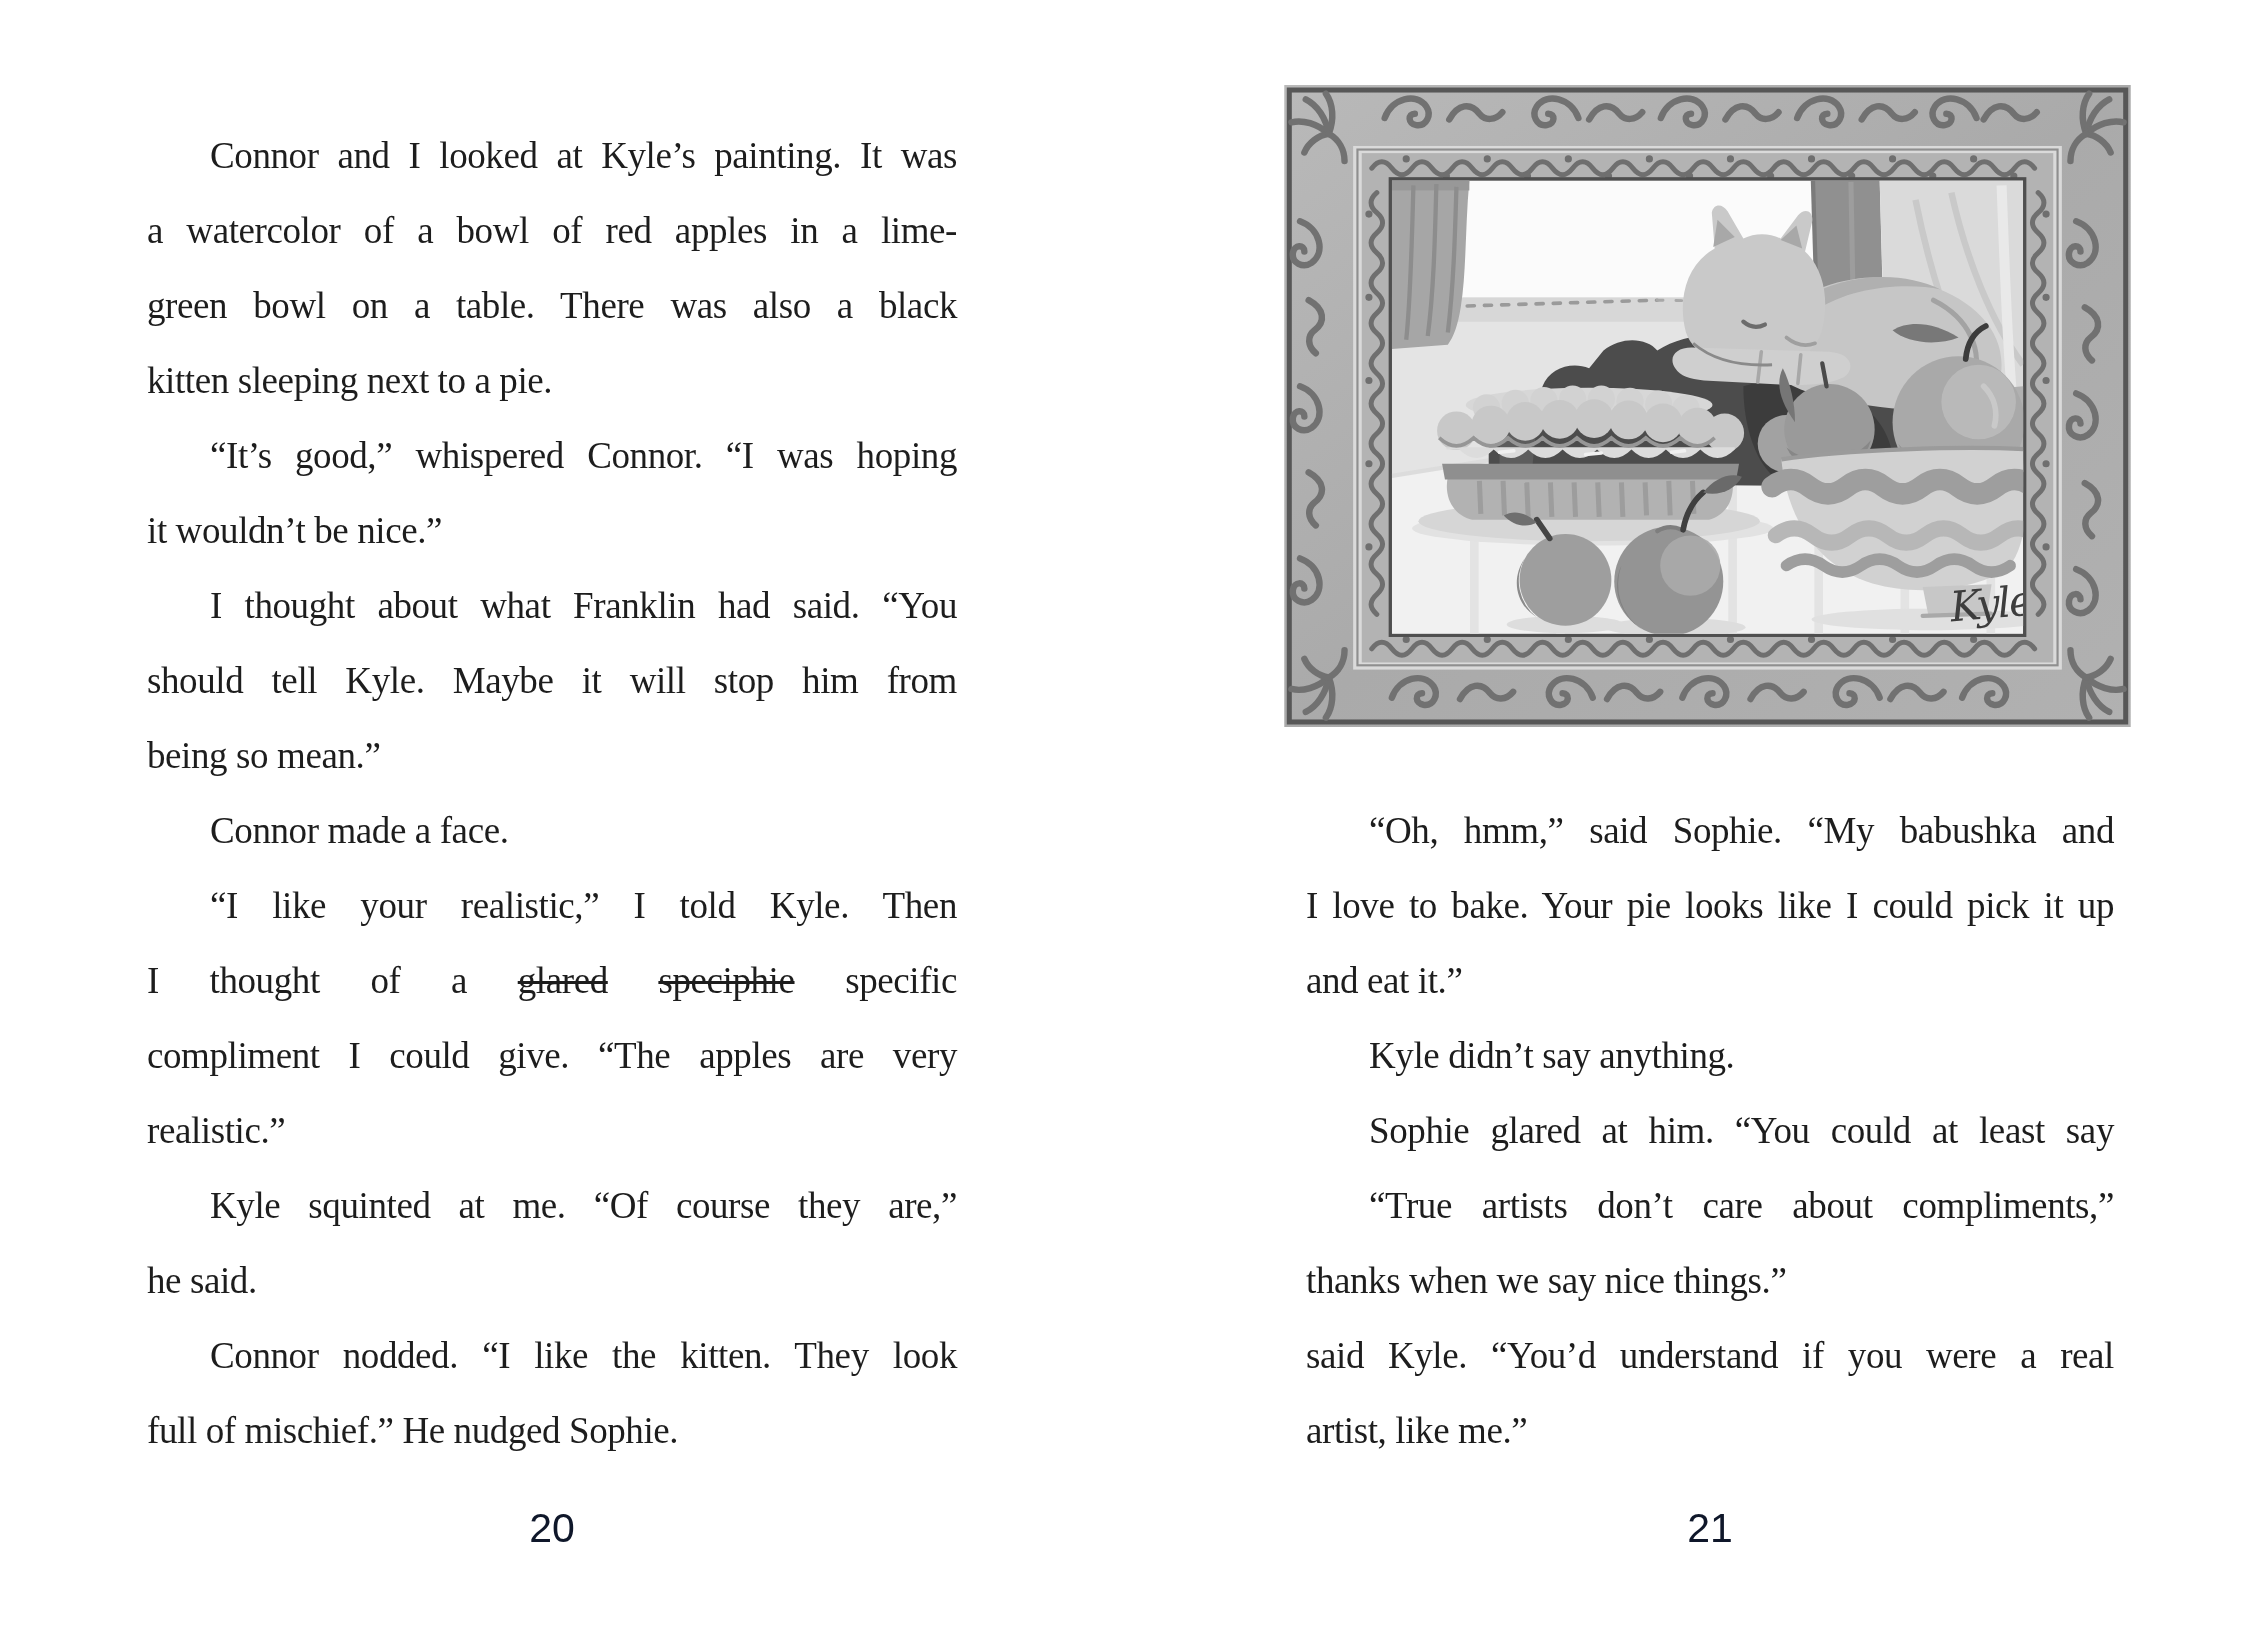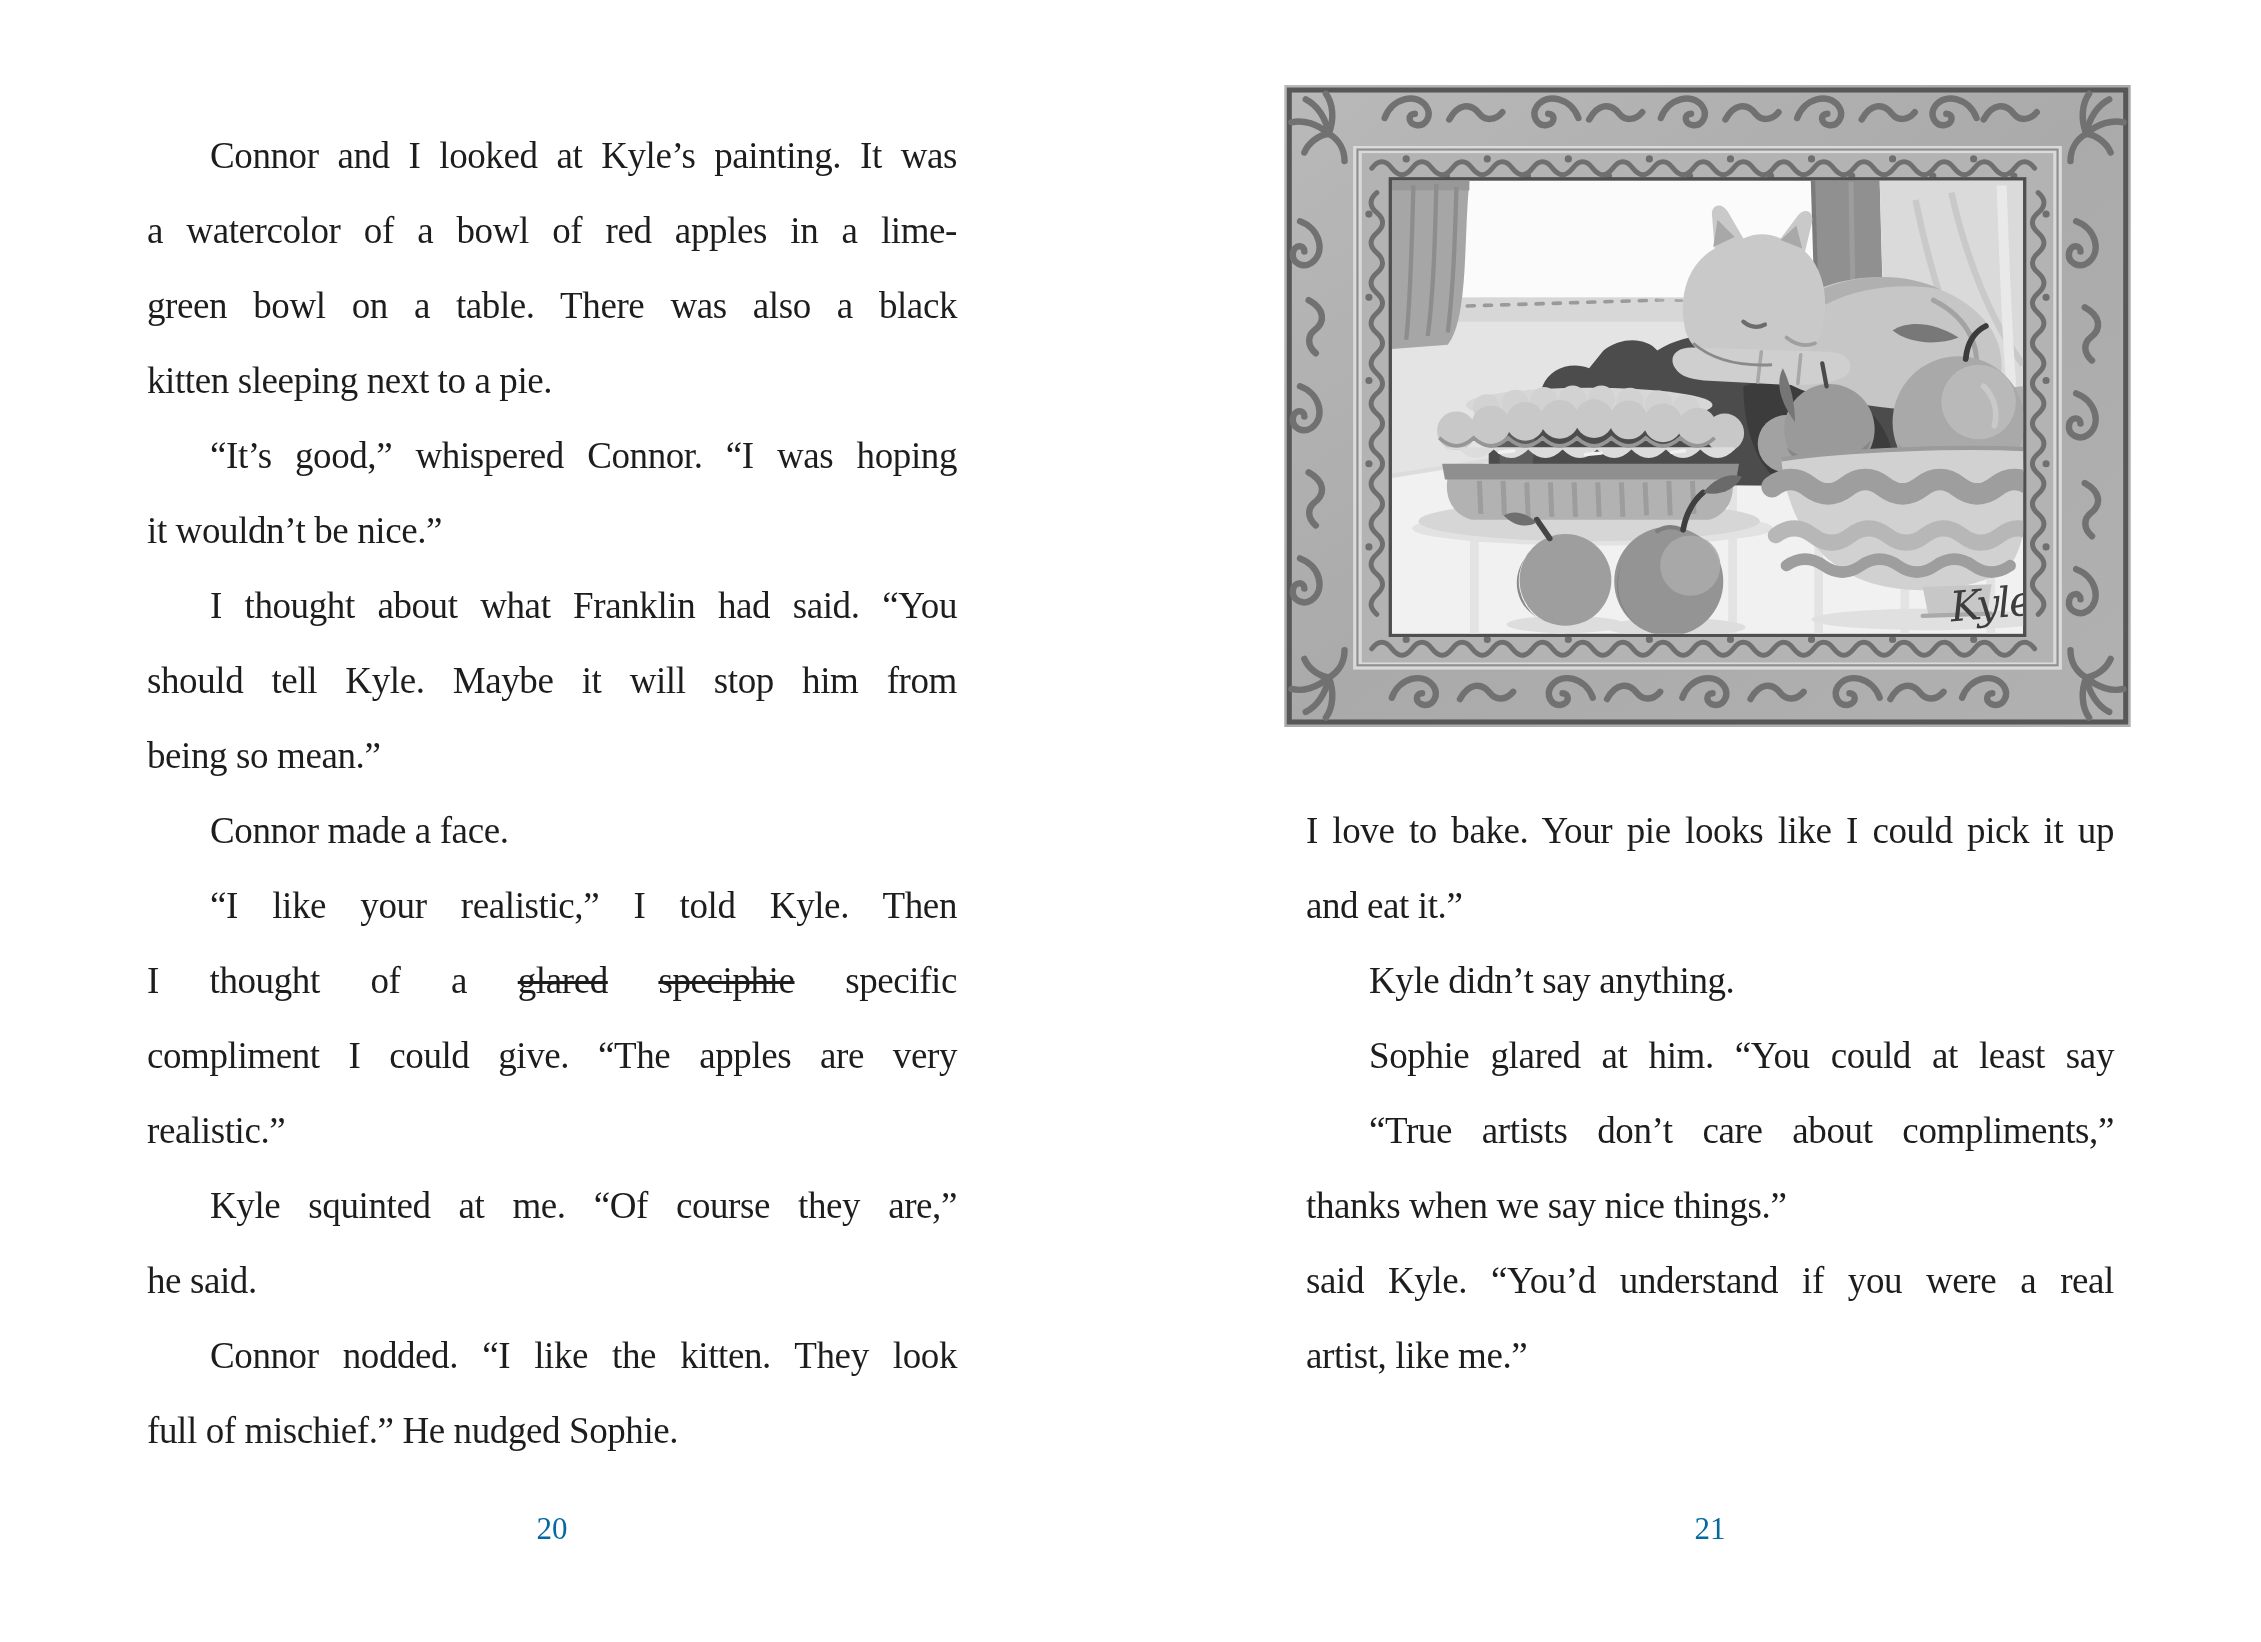--- a/index.html
+++ b/index.html
@@ -8,22 +8,22 @@
     font-family:"Liberation Serif", serif;color:#1d1d1d;overflow:hidden;
   }
   .textcol{position:absolute;font-size:37px;line-height:75px;letter-spacing:-0.4px;}
   .textcol .line{text-align:justify;}
   .textcol .line.fill{text-align-last:justify;}
   .textcol .line.ind{text-indent:63px;}
   .strike{text-decoration:line-through;text-decoration-thickness:3.2px;}
   #left-text{left:147px;top:118px;width:810px;}
   #right-text{left:1306px;top:793px;width:808px;}
   .pagenum{
-    position:absolute;font-family:Liberation Serif, serif;
-    font-size:31px;line-height:31px;color:#0369a1;text-align:center;
+    position:absolute;font-family:Liberation Sans, sans-serif;
+    font-size:41px;line-height:31px;color:#0f172a;text-align:center;
   }
   #pn-left{left:147px;width:810px;top:1513px;}
   #pn-right{left:1306px;width:808px;top:1513px;}
   #painting{position:absolute;left:1284px;top:85px;width:847px;height:642px;margin:0;}
   #painting svg{display:block;width:100%;height:100%;}
 </style>
 </head>
 <body>
 
 <div>
@@ -287,20 +287,21 @@
           <path d="M556,620 C560,598 570,580 584,568" stroke="#3f3f3f" stroke-width="8" fill="none" stroke-linecap="round"></path>
           <path d="M584,568 C600,548 620,540 638,546 C628,564 606,574 584,568 Z" fill="#6a6a6a"></path>
         </g>
 
         <text x="930" y="748" font-size="58" font-style="italic" font-family="DejaVu Serif, serif" fill="#3d3d3d" letter-spacing="-3" transform="rotate(-5 930 748)">Kyle</text>
       </g>
     </svg>
   </figure>
 
   <div id="right-text" class="textcol">
+      <div class="line fill ind"><span>“Oh, hmm,” said Sophie. “My babushka and</span></div>
       <div class="line fill"><span>I love to bake. Your pie looks like I could pick it up</span></div>
       <div class="line"><span>and eat it.”</span></div>
       <div class="line ind"><span>Kyle didn’t say anything.</span></div>
       <div class="line fill ind"><span>Sophie glared at him. “You could at least say</span></div>
       <div class="line fill ind"><span>“True artists don’t care about compliments,”</span></div>
       <div class="line"><span>thanks when we say nice things.”</span></div>
       <div class="line fill"><span>said Kyle. “You’d understand if you were a real</span></div>
       <div class="line"><span>artist, like me.”</span></div>
     </div>
   <div id="pn-right" class="pagenum">21</div>

